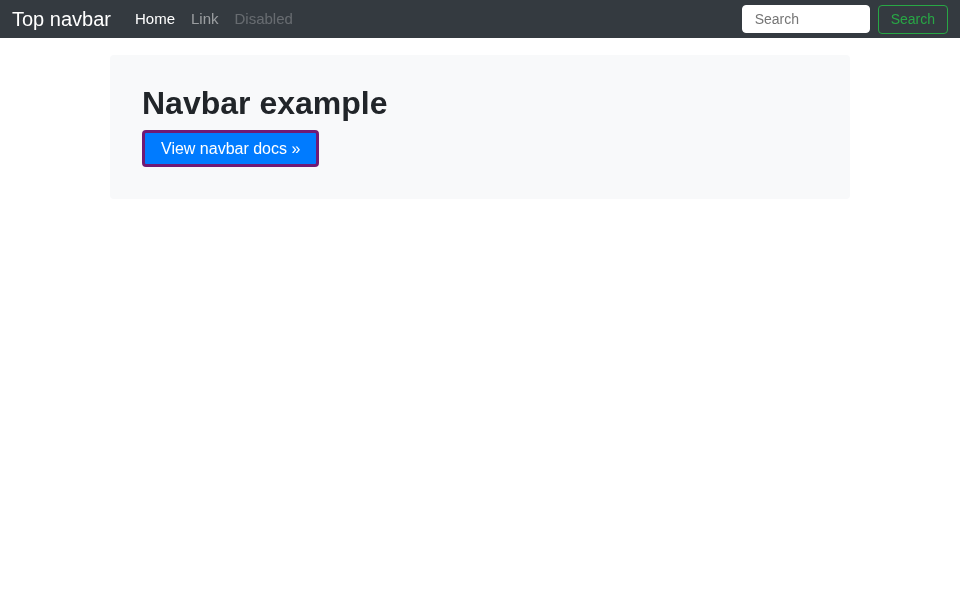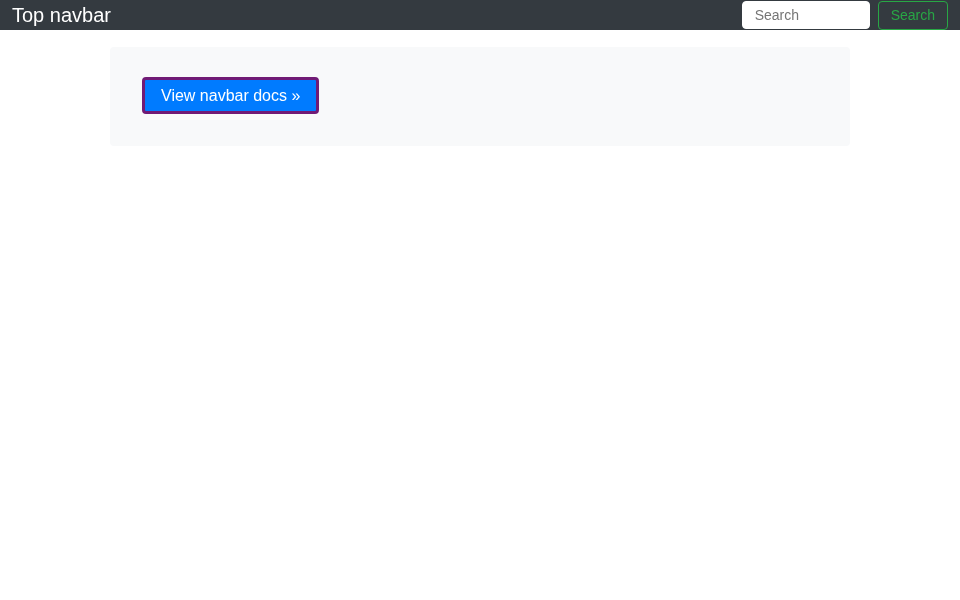--- a/index.html
+++ b/index.html
@@ -6,21 +6,21 @@
   html, body { width: 960px; height: 600px; }
   body {
     font-family: "Liberation Sans", "DejaVu Sans", sans-serif;
     background: #ffffff;
     color: #212529;
     overflow: hidden;
   }
 
   
   .navbar {
-    height: 30px;
+    height: 38px;
     background: #343a40;
     display: flex;
     align-items: center;
     padding: 0 12px;
   }
   .navbar-brand {
     color: #ffffff;
     font-size: 20px;
     line-height: 1;
     margin-right: 16px;
@@ -113,26 +113,32 @@
     text-decoration: none;
     white-space: nowrap;
   }
 </style>
 </head>
 <body>
 
 <nav class="navbar">
   <a class="navbar-brand">Top navbar</a>
 
+  <ul class="navbar-nav">
+    <li><a class="nav-link active">Home</a></li>
+    <li><a class="nav-link muted">Link</a></li>
+    <li><a class="nav-link disabled">Disabled</a></li>
+  </ul>
 
   <div class="navbar-spacer"></div>
 
   <form class="search-form">
     <input class="search-input" type="text" placeholder="Search" style="">
     <button class="search-btn" type="submit">Search</button>
   </form>
 </nav>
 
 <main class="container">
   <div class="jumbotron">
+    <h1>Navbar example</h1>
     <a class="btn-primary">View navbar docs »</a>
   </div>
 </main>
 
 </body></html>

